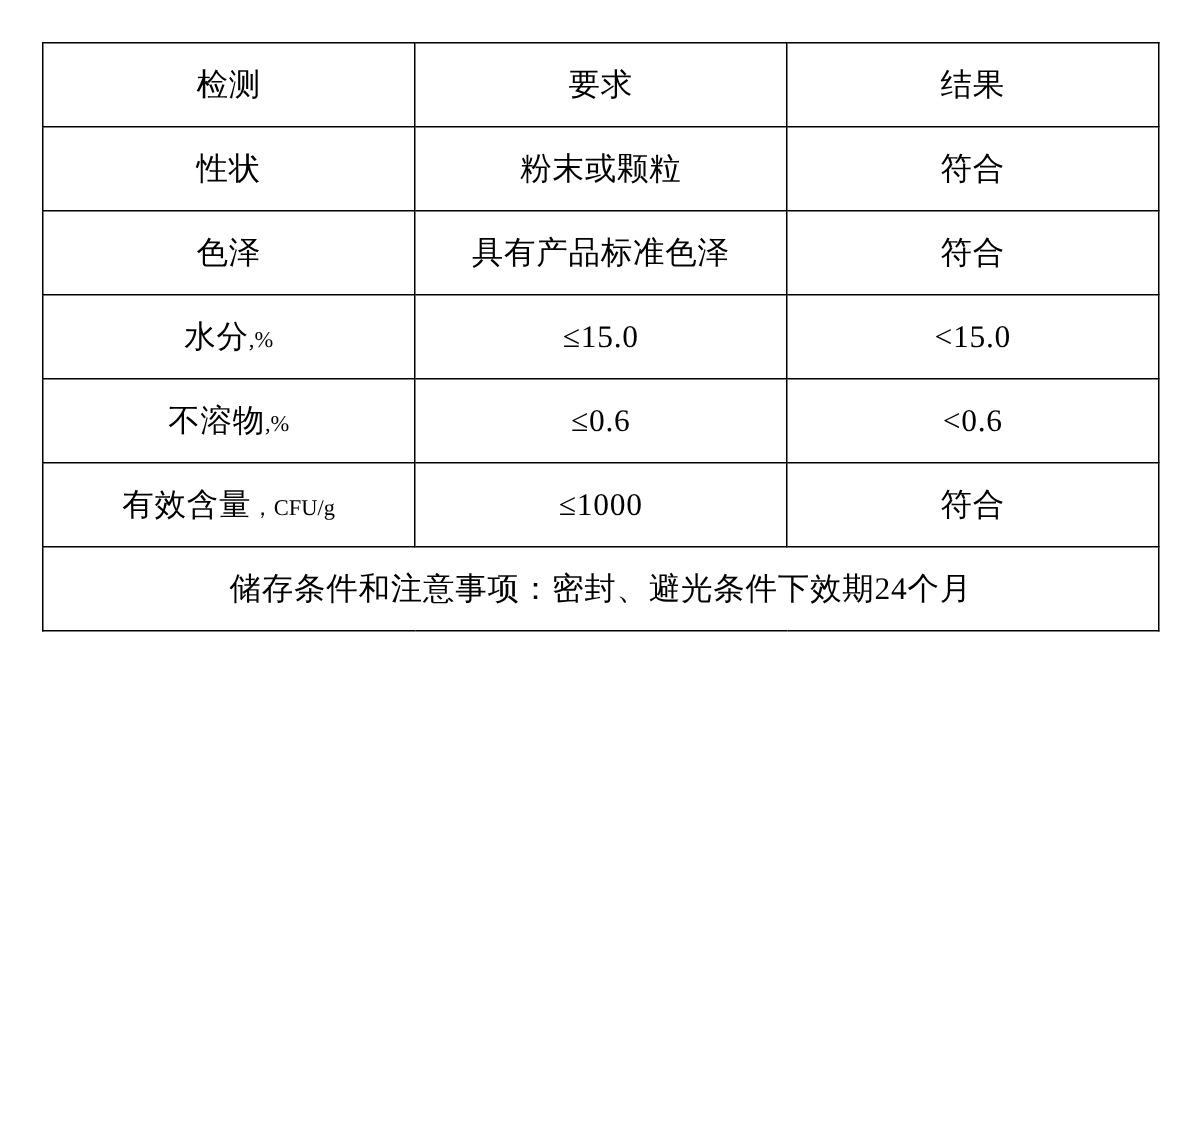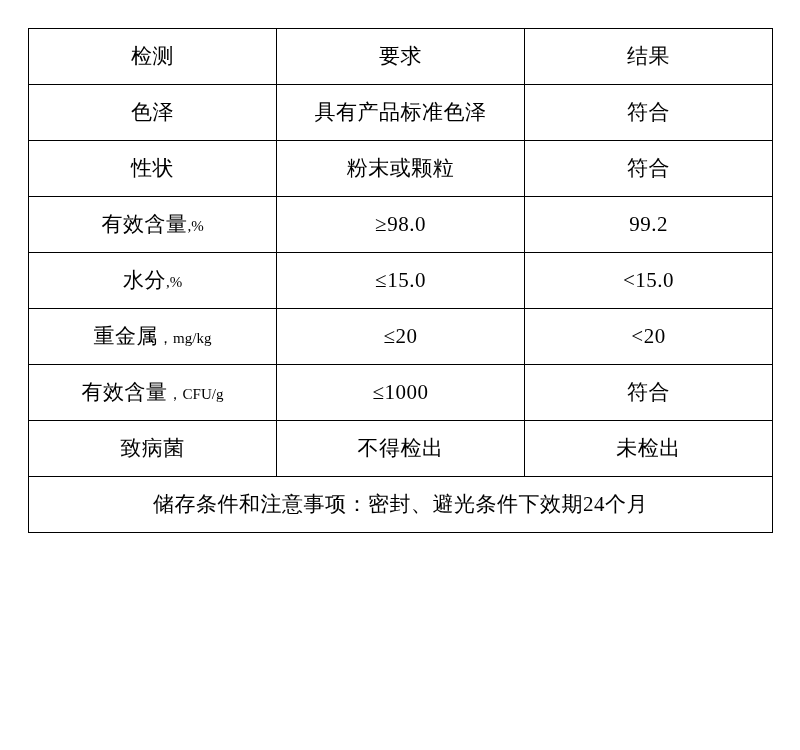--- a/index.html
+++ b/index.html
@@ -66,63 +66,53 @@
       <col class="c3">
     </colgroup>
     <tbody>
       <tr>
         <td>检测</td>
         <td>要求</td>
         <td>结果</td>
       </tr>
 
       <tr>
+        <td><span class="cellwrap">性状</span><span class="unit"></span></td>
+        <td>粉末或颗粒</td>
+        <td>符合</td>
+      </tr>
+
+      <tr>
         <td><span class="cellwrap">色泽</span><span class="unit"></span></td>
         <td>具有产品标准色泽</td>
         <td>符合</td>
       </tr>
 
-      <tr>
-        <td><span class="cellwrap">性状</span><span class="unit"></span></td>
-        <td>粉末或颗粒</td>
-        <td>符合</td>
-      </tr>
 
-
-      <tr>
-        <td><span class="cellwrap">有效含量</span><span class="unit">,%</span></td>
-        <td>≥98.0</td>
-        <td>99.2</td>
-      </tr>
 
       <tr>
         <td><span class="cellwrap">水分</span><span class="unit">,%</span></td>
         <td>≤15.0</td>
         <td>&lt;15.0</td>
       </tr>
 
+      <tr>
+        <td><span class="cellwrap">不溶物</span><span class="unit">,%</span></td>
+        <td>≤0.6</td>
+        <td>&lt;0.6</td>
+      </tr>
 
 
 
-      <tr>
-        <td><span class="cellwrap">重金属</span><span class="unit">，mg/kg</span></td>
-        <td>≤20</td>
-        <td>&lt;20</td>
-      </tr>
 
       <tr>
         <td><span class="cellwrap">有效含量</span><span class="unit">，CFU/g</span></td>
         <td>≤1000</td>
         <td>符合</td>
       </tr>
 
-      <tr>
-        <td><span class="cellwrap">致病菌</span><span class="unit"></span></td>
-        <td>不得检出</td>
-        <td>未检出</td>
-      </tr>
 
       <tr class="footer-row">
         <td colspan="3">储存条件和注意事项：密封、避光条件下效期24个月</td>
       </tr>
     </tbody>
   </table>
 </div>
 
 </body></html>

